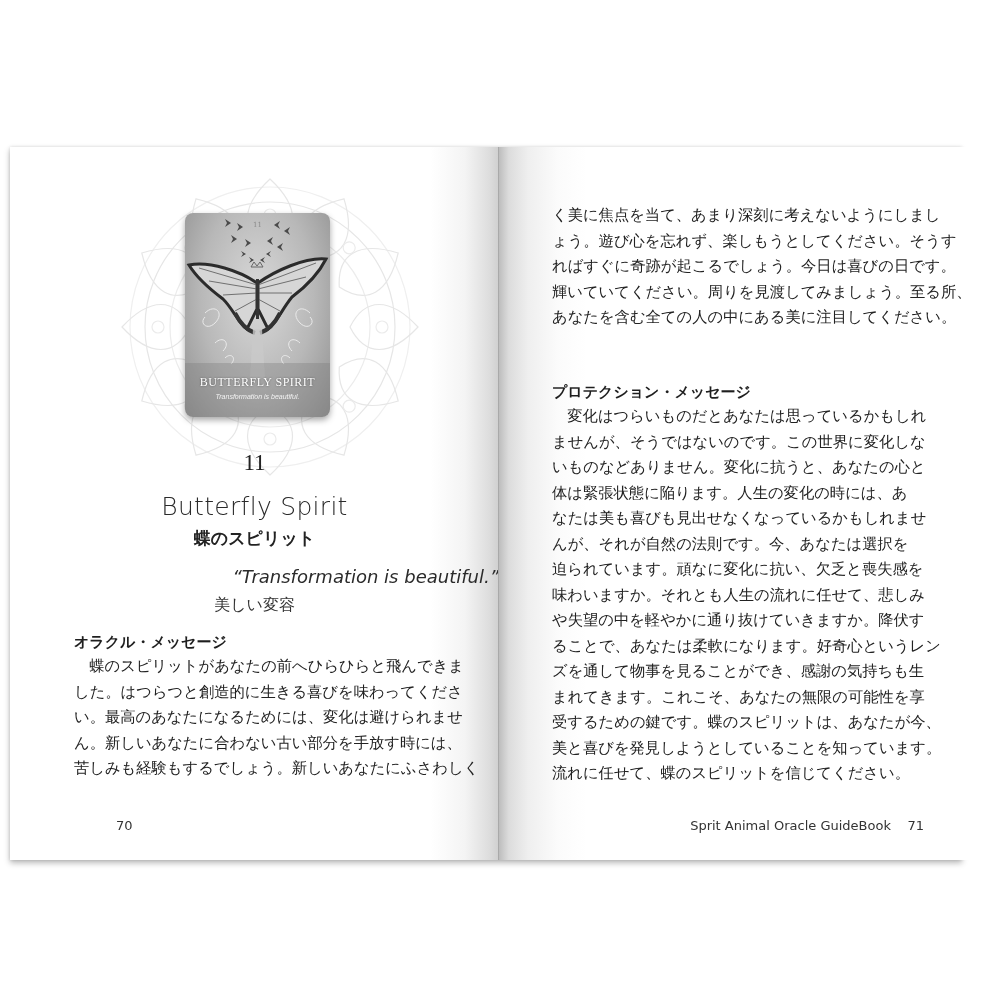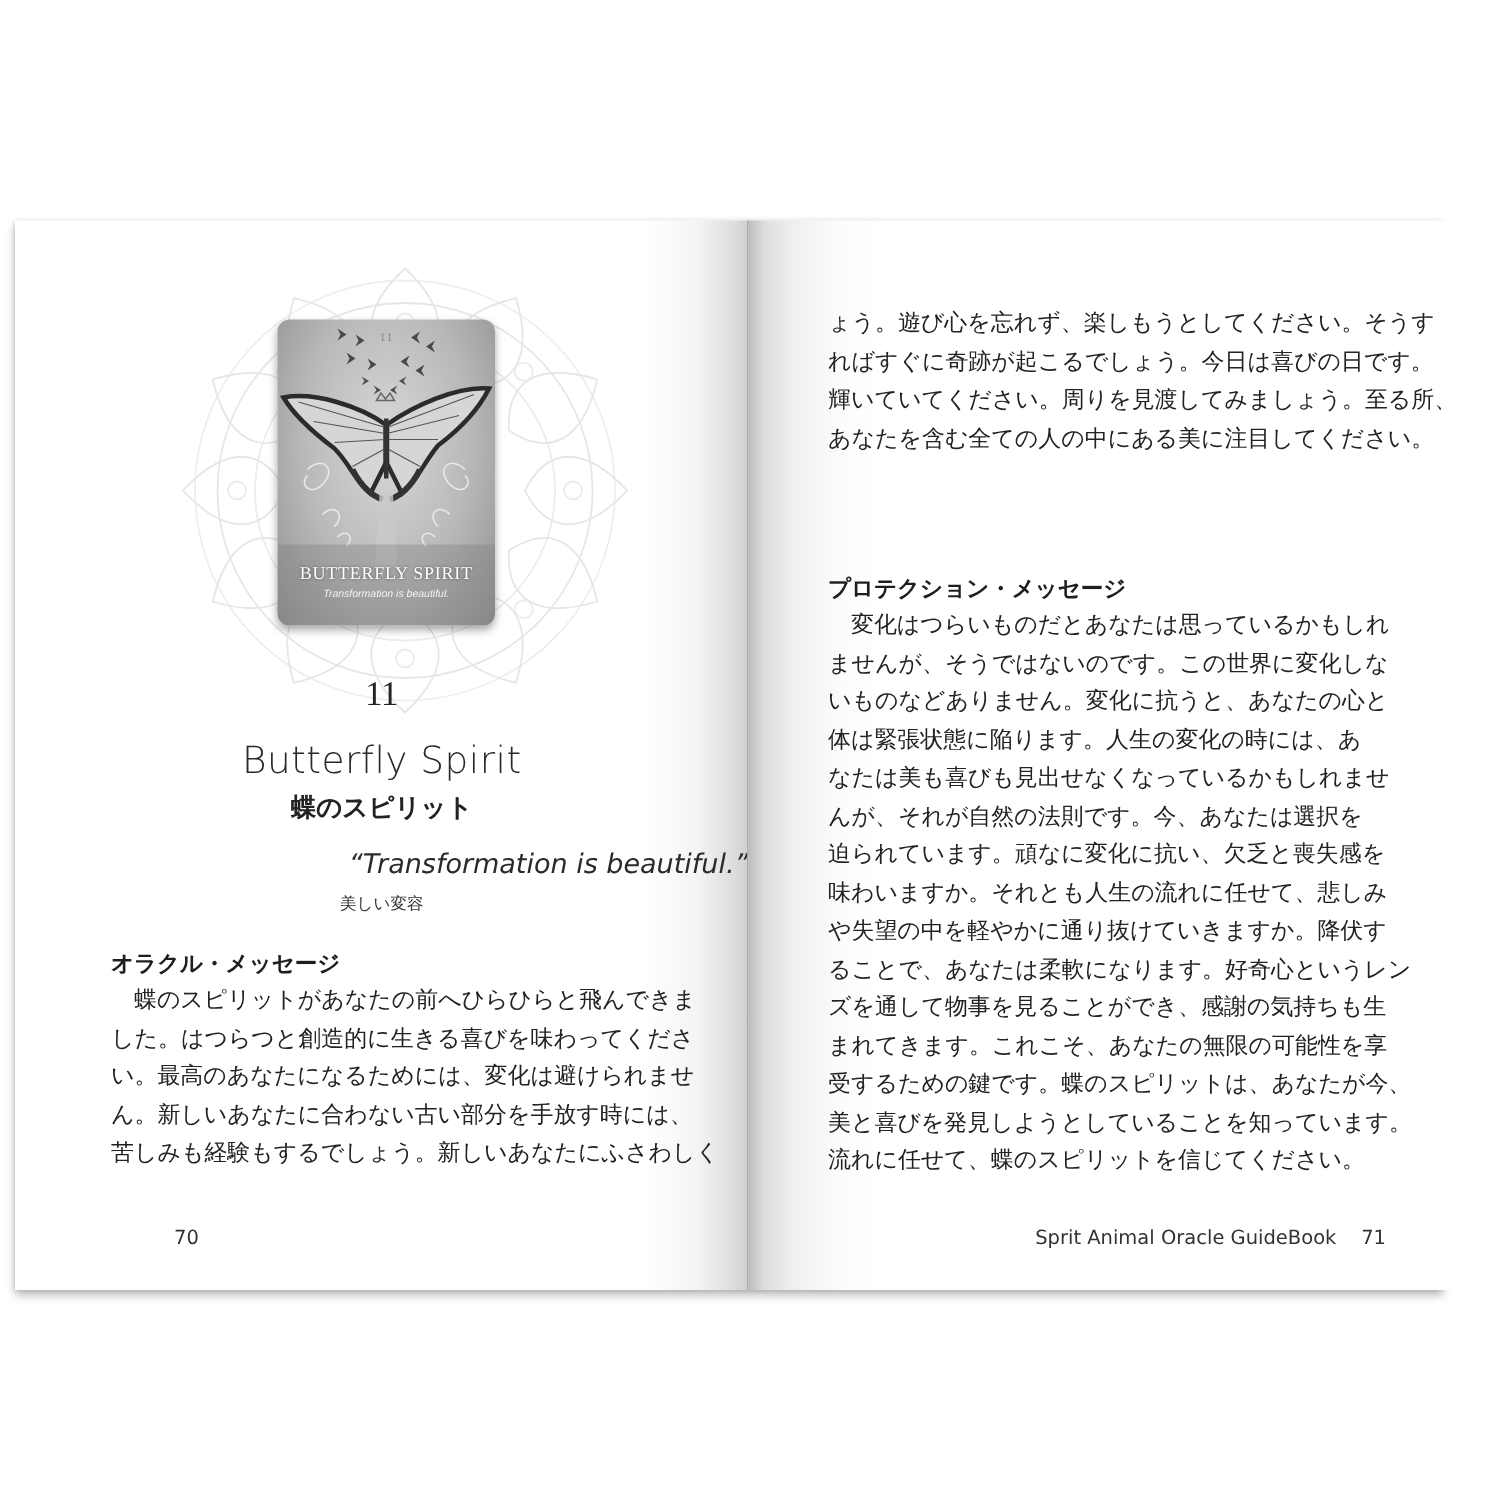--- a/index.html
+++ b/index.html
@@ -65,21 +65,21 @@
     .card-name-jp {
       position: absolute; left: 0; width: 489px; top: 380px; text-align: center;
       font-family: "DejaVu Sans", sans-serif; font-weight: bold; font-size: 17px; color: #222;
     }
     .keyword-en {
       position: absolute; left: 0; width: 489px; top: 419px; text-align: right;
       font-family: "DejaVu Sans", sans-serif; font-style: italic; font-size: 18px; color: #2a2a2a;
     }
     .keyword-jp {
       position: absolute; left: 0; width: 489px; top: 448px; text-align: center;
-      font-family: "DejaVu Sans", sans-serif; font-size: 11px; color: #333;
+      font-family: "DejaVu Sans", sans-serif; font-size: 16px; color: #333;
     }
 
     .section-heading {
       position: absolute; font-family: "DejaVu Sans", sans-serif; font-weight: bold;
       font-size: 15px; color: #1e1e1e;
     }
     .body-text {
       position: absolute; margin: 0;
       font-family: "DejaVu Serif", serif; font-size: 15.3px; line-height: 25.5px;
       color: #222;
@@ -197,20 +197,21 @@
       <span class="body-line">苦しみも経験もするでしょう。新しいあなたにふさわしく</span>
     </div>
 
     <div class="page-num" style="left:62px; top:671px;">70</div>
   </div>
 
   <div class="spine-line"></div>
 
   <div class="page page-right">
     <div class="body-text" style="left:53px; top:56px;">
+      <span class="body-line">く美に焦点を当て、あまり深刻に考えないようにしまし</span>
       <span class="body-line">ょう。遊び心を忘れず、楽しもうとしてください。そうす</span>
       <span class="body-line">ればすぐに奇跡が起こるでしょう。今日は喜びの日です。</span>
       <span class="body-line">輝いていてください。周りを見渡してみましょう。至る所、</span>
       <span class="body-line">あなたを含む全ての人の中にある美に注目してください。</span>
     </div>
 
     <div class="section-heading" style="left:53px; top:236px;">プロテクション・メッセージ</div>
     <div class="body-text" style="left:53px; top:257px;">
       <span class="body-line">　変化はつらいものだとあなたは思っているかもしれ</span>
       <span class="body-line">ませんが、そうではないのです。この世界に変化しな</span>

